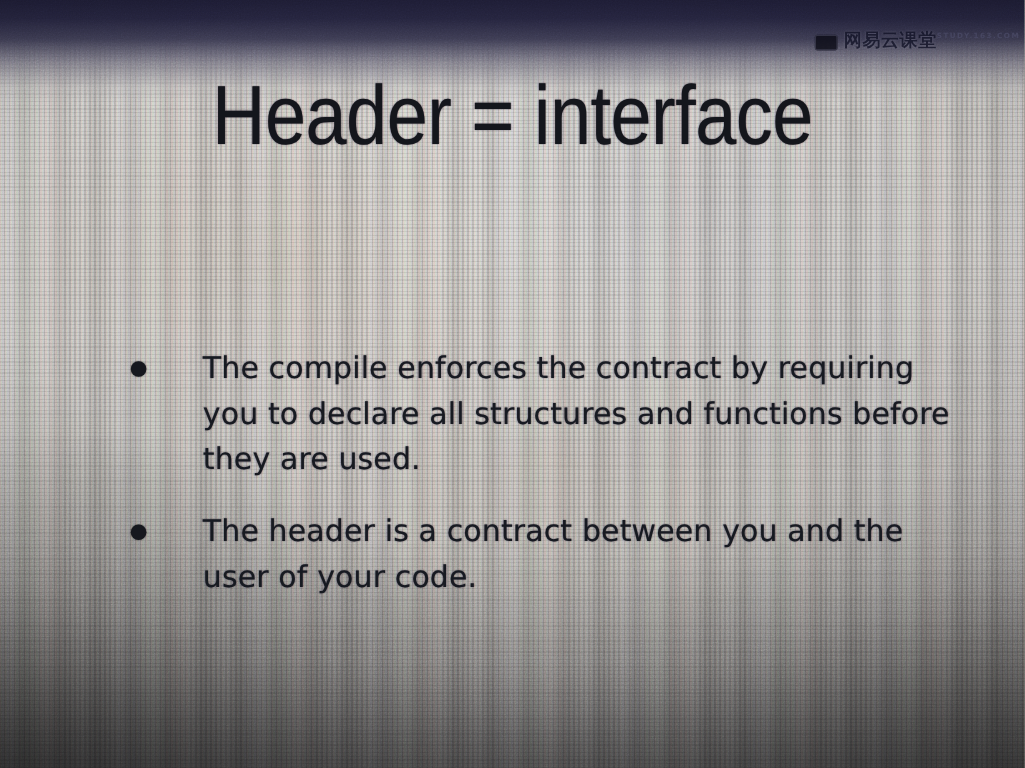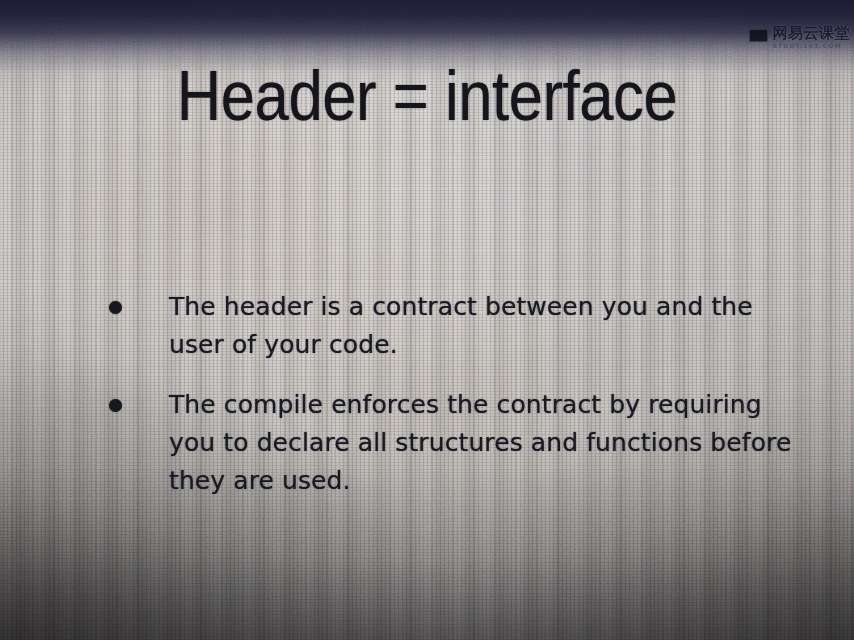--- a/index.html
+++ b/index.html
@@ -202,21 +202,21 @@
     opacity: .82;
   }
   .wm-mark {
     width: 19px;
     height: 13px;
     margin-top: 3px;
     background: #0b0b16;
     border-radius: 2px;
     box-shadow: inset 0 0 0 1px rgba(120,120,150,0.35);
   }
-  .wm-stack { display: flex; flex-direction: column; line-height: 1; }
+  .wm-stack { display: flex; flex-direction: row; line-height: 1; }
   .wm-cn {
     font-family: "DejaVu Sans", sans-serif;
     font-size: 15px;
     font-weight: 700;
     color: #15162a;
     letter-spacing: 0.5px;
     text-shadow: 0 0 2px rgba(180,180,200,0.35);
   }
   .wm-en {
     margin-top: 2px;
@@ -239,26 +239,26 @@
   <div class="moire-h"></div>
 
   <div class="slide">
 
     <div class="slide-title">Header = interface</div>
 
     <div class="bullets">
 
       <div class="bullet-row">
         <span class="bullet-dot"></span>
-        <span class="bullet-text">The header is a contract between you and the user of your code.</span>
+        <span class="bullet-text">The compile enforces the contract by requiring you to declare all structures and functions before they are used.</span>
       </div>
 
       <div class="bullet-row">
         <span class="bullet-dot"></span>
-        <span class="bullet-text">The compile enforces the contract by requiring you to declare all structures and functions before they are used.</span>
+        <span class="bullet-text">The header is a contract between you and the user of your code.</span>
       </div>
 
     </div>
   </div>
 
   <div class="watermark">
     <span class="wm-mark"></span>
     <span class="wm-stack">
       <span class="wm-cn">网易云课堂</span>
       <span class="wm-en">STUDY.163.COM</span>

